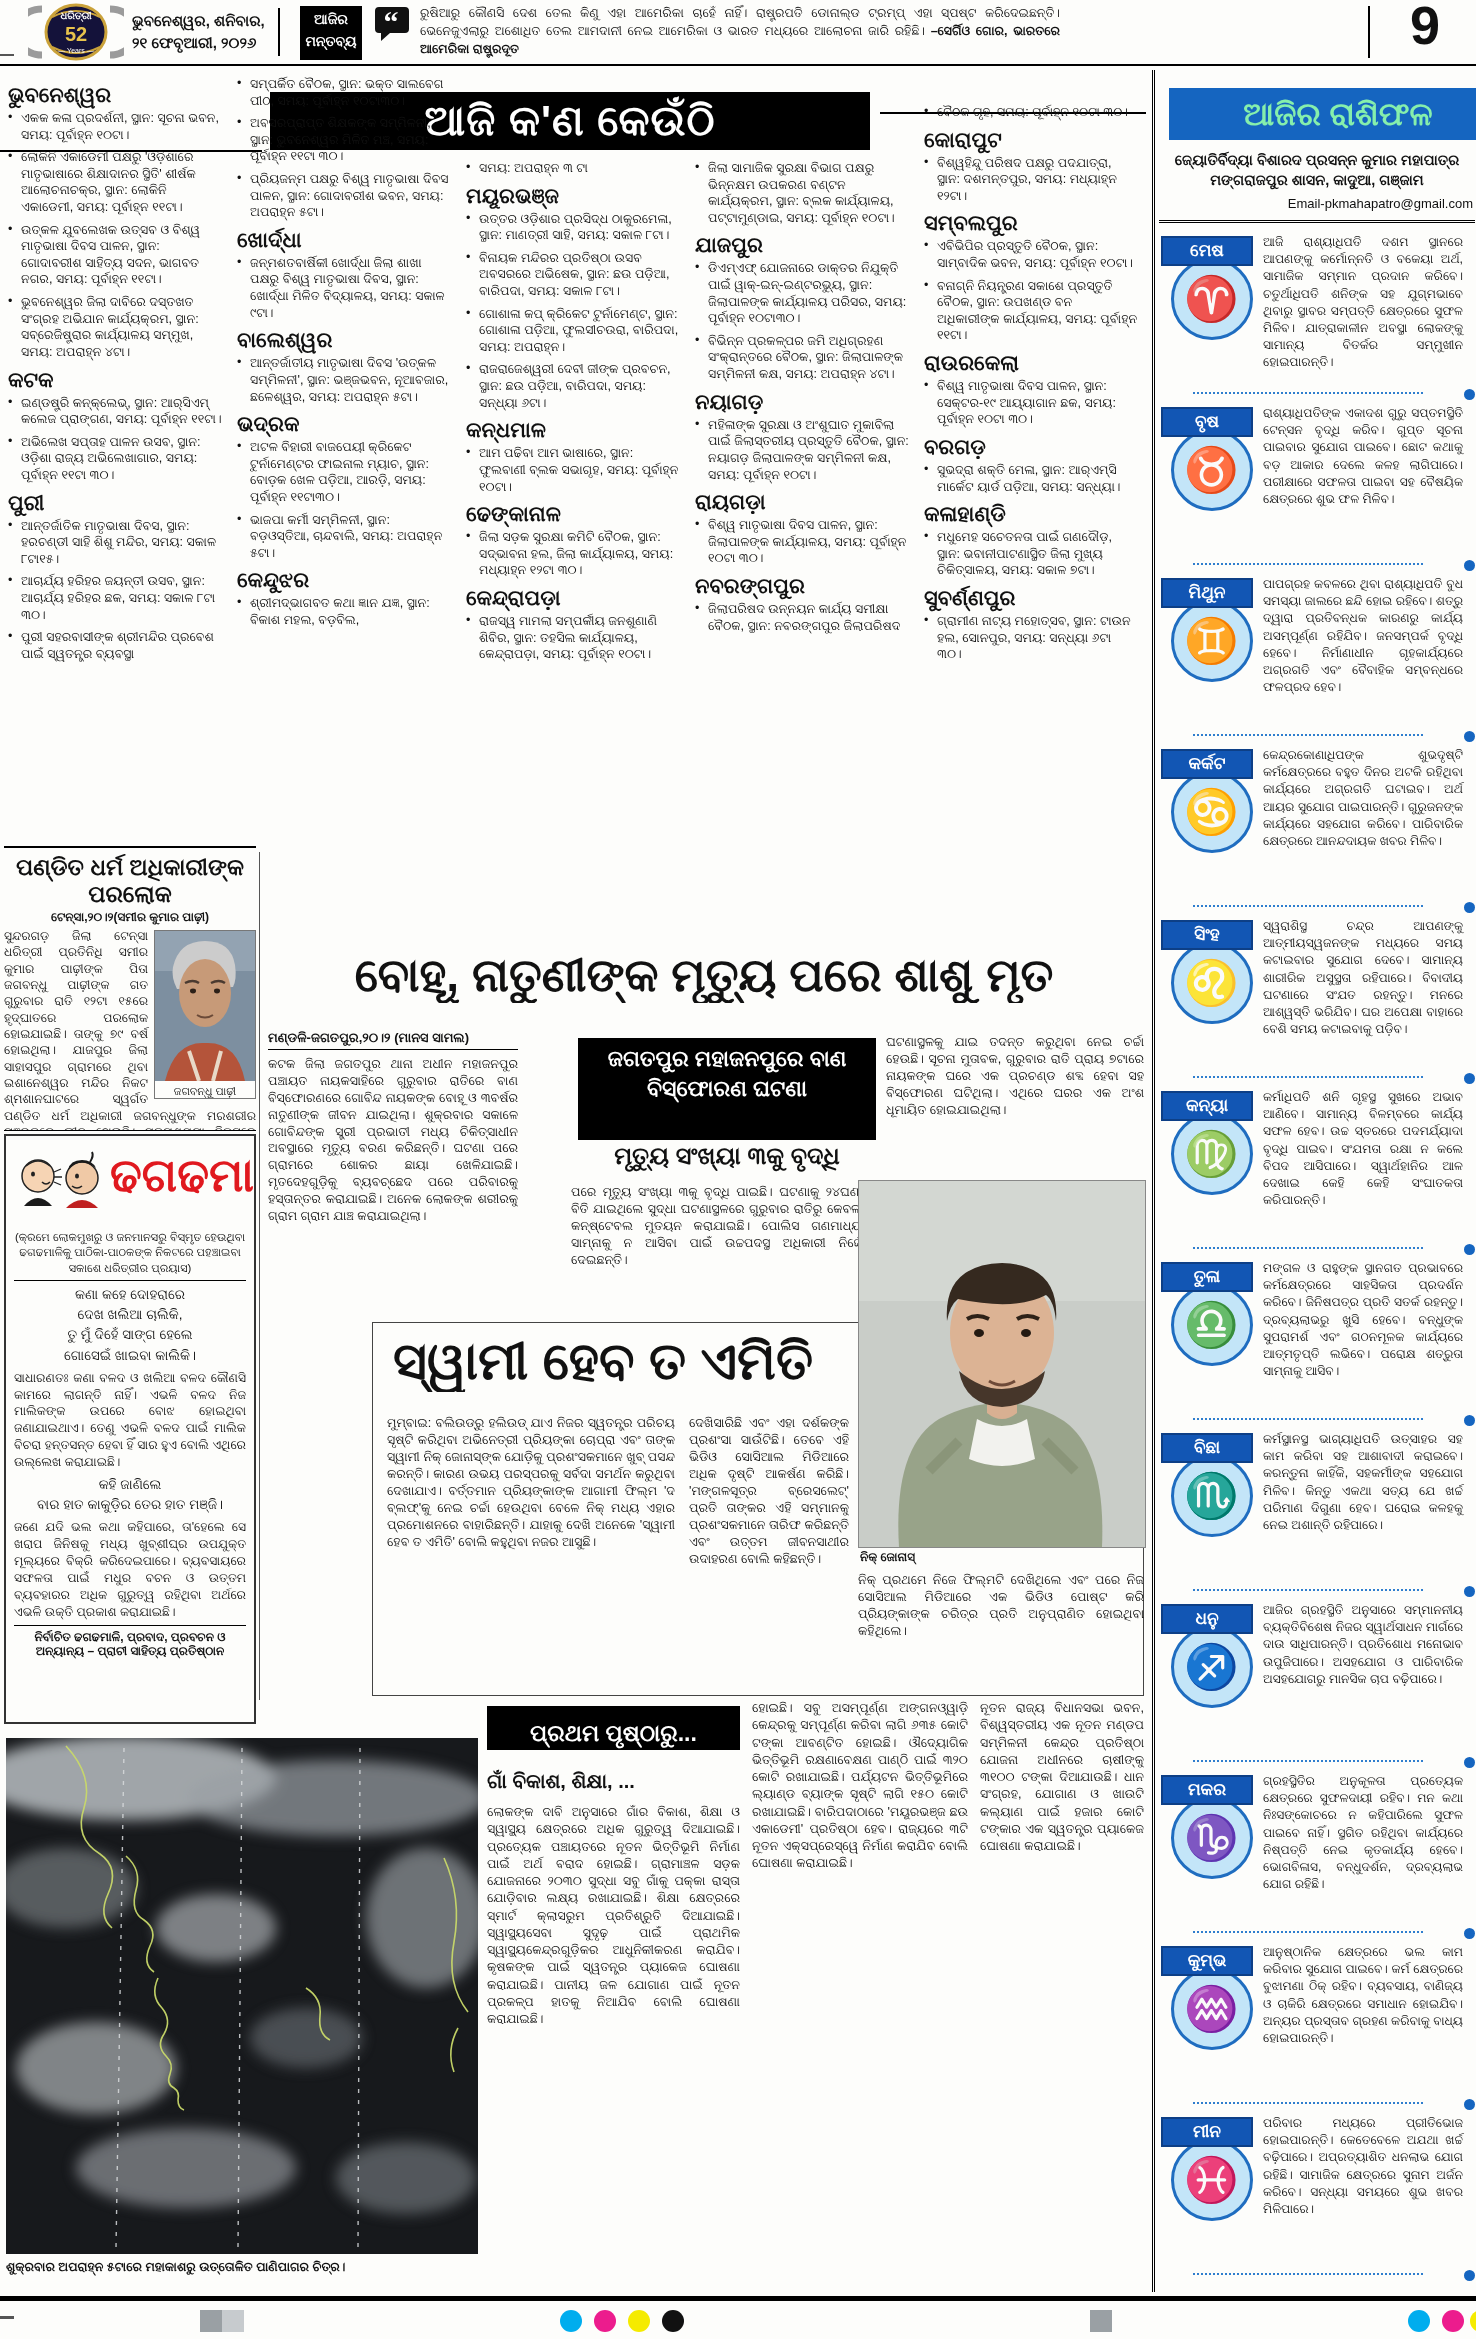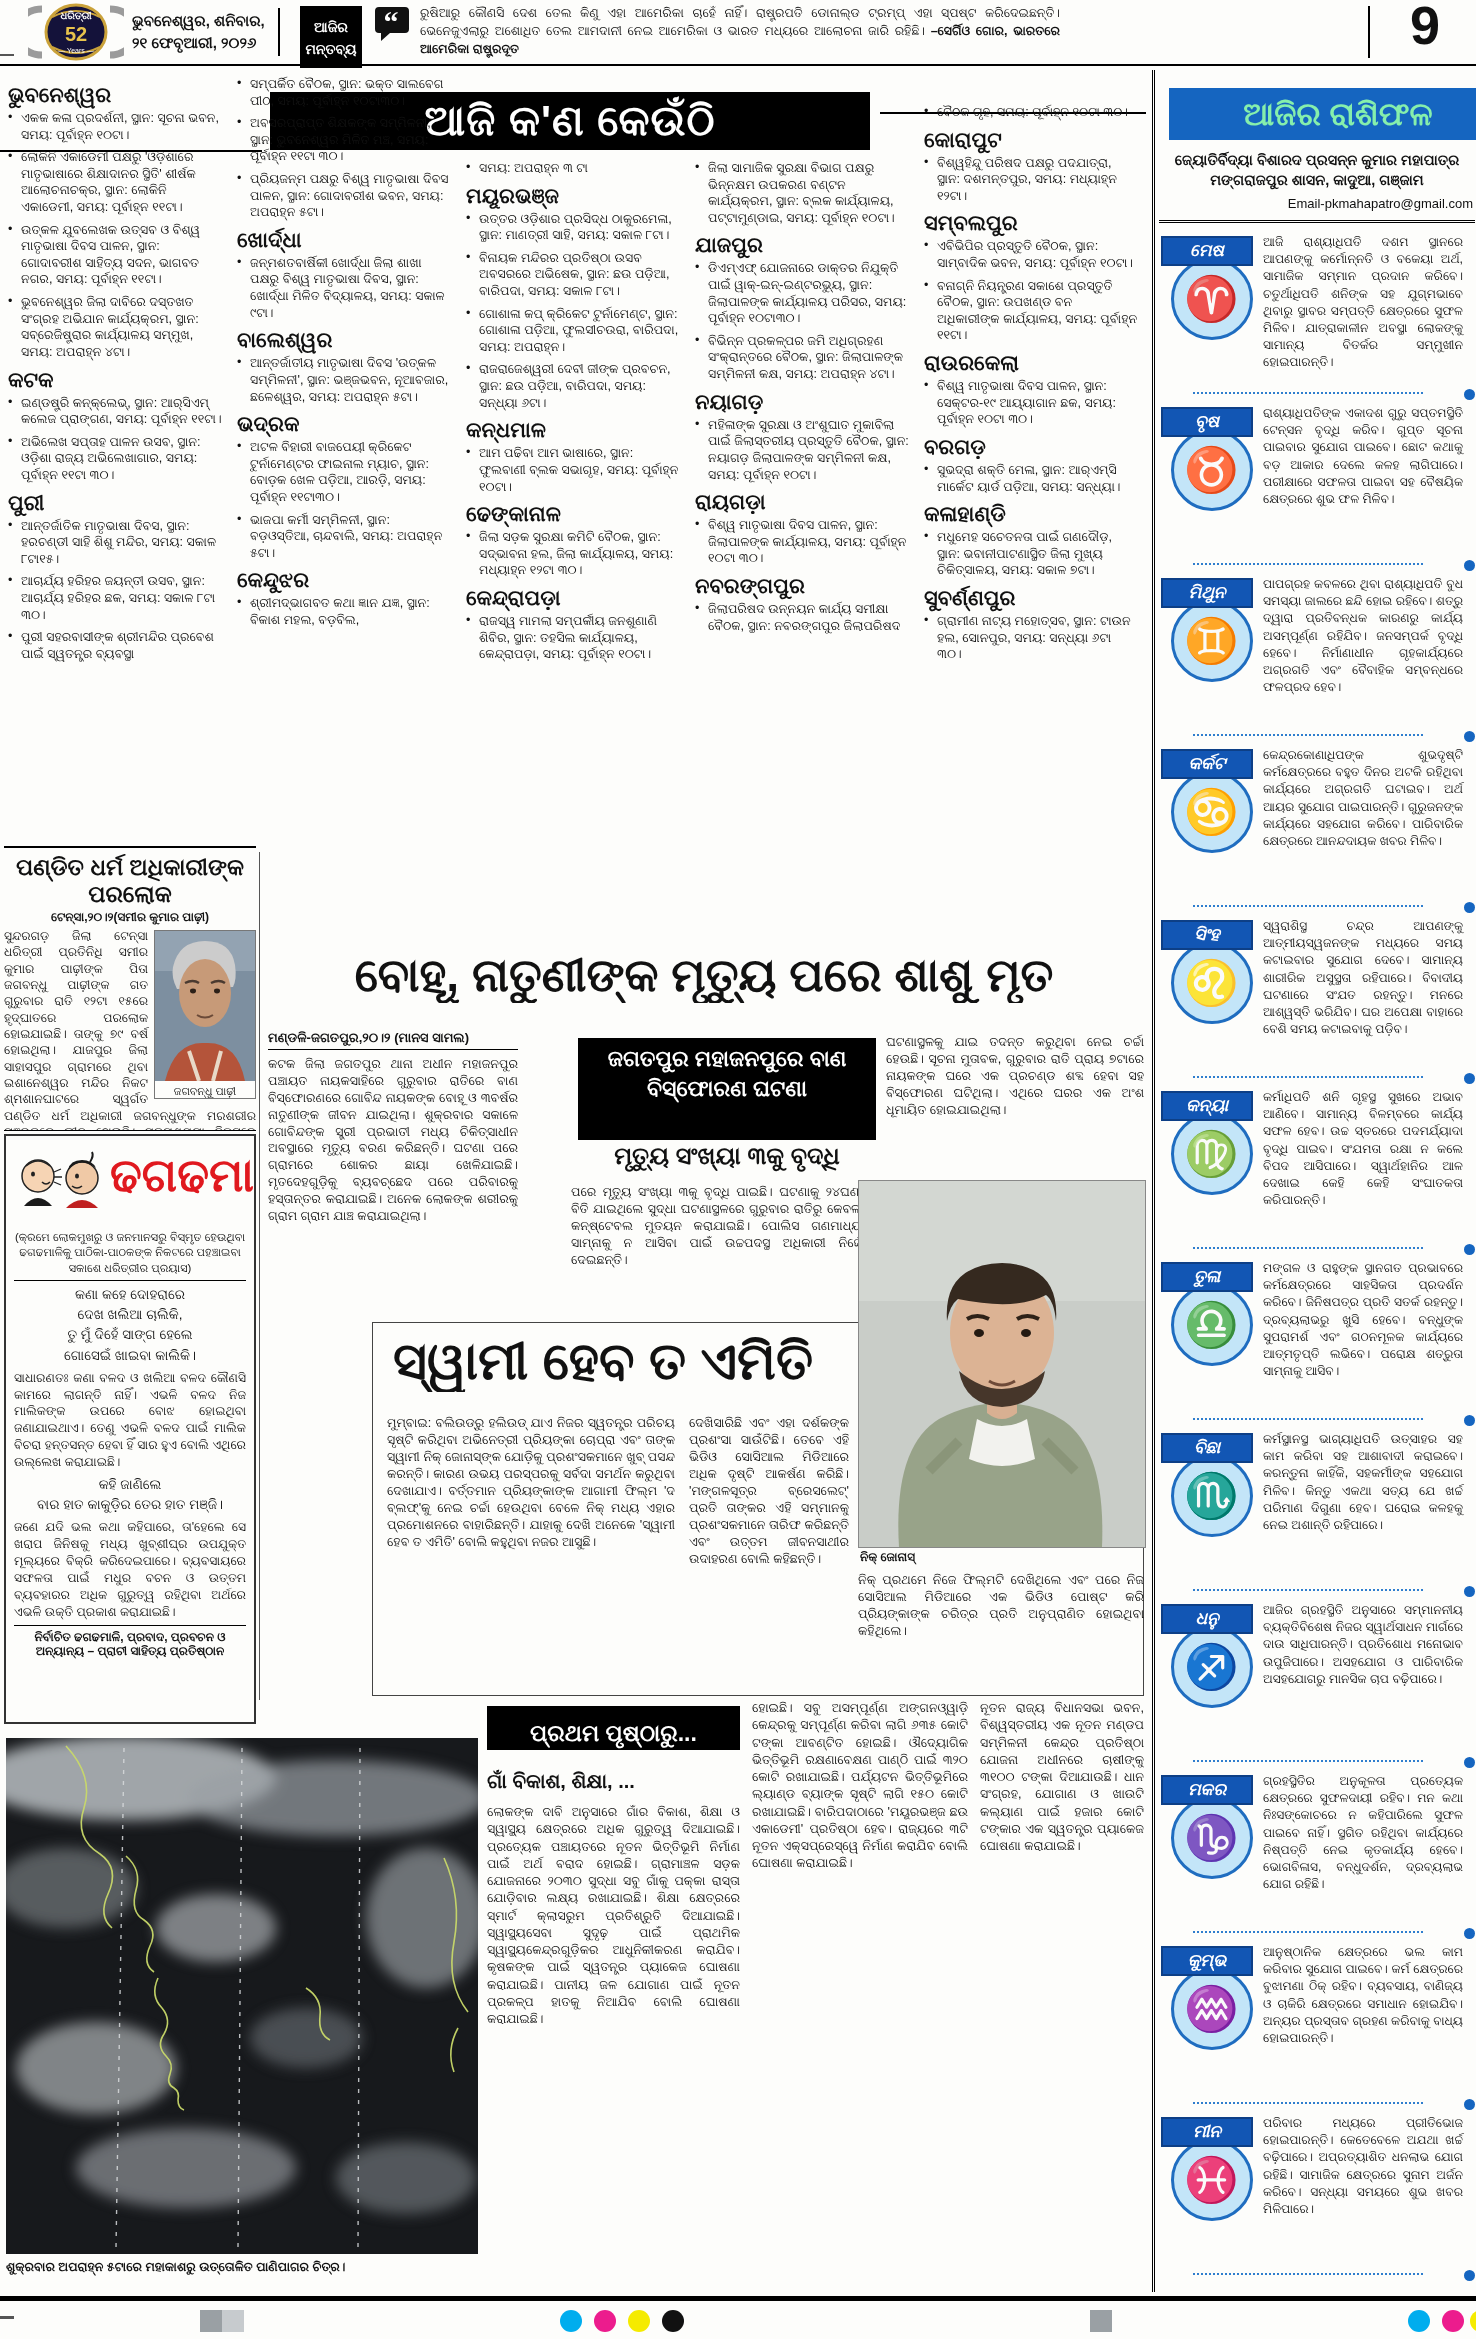--- a/index.html
+++ b/index.html
@@ -4,21 +4,21 @@
 <style>
   html,body{margin:0;padding:0;background:#e8e8e8;}
   .page{position:relative;width:1476px;height:2339px;background:#fdfdfb;overflow:hidden;
         font-family:"Liberation Sans",sans-serif;color:#111;}
   
   .mast{position:absolute;left:0;top:0;width:1476px;height:64px;border-bottom:2px solid #000;}
   .logo{position:absolute;left:28px;top:3px;width:96px;height:58px;}
   .dateline{position:absolute;left:132px;top:10px;width:138px;font-weight:bold;font-size:15px;line-height:1.45;}
   .mast-div1{position:absolute;left:278px;top:8px;height:48px;border-left:2px solid #000;}
   .comment-label{position:absolute;left:300px;top:6px;width:62px;height:52px;background:#000;color:#fff;
-    font-weight:bold;font-size:14px;text-align:center;line-height:1.6;padding-top:10px;}
+    font-weight:bold;font-size:14px;text-align:center;line-height:1.6;padding-top:2px;}
   .quote-ico{position:absolute;left:372px;top:6px;width:40px;height:36px;}
   .comment-text{position:absolute;left:420px;top:4px;width:640px;font-size:12.5px;line-height:1.45;text-align:justify;}
   .comment-attr{font-weight:bold;}
   .mast-div2{position:absolute;left:1368px;top:6px;height:52px;border-left:2px solid #000;}
   .pageno{position:absolute;left:1390px;top:-6px;width:70px;font-size:54px;font-weight:bold;text-align:center;}
   
   .ev-title{position:absolute;left:270px;top:92px;width:600px;height:58px;background:#000;color:#fff;
     font-size:42px;font-weight:bold;text-align:center;line-height:58px;letter-spacing:1px;}
   .rule-left{position:absolute;left:0;top:150px;width:262px;border-top:2px solid #000;}
   .rule-right{position:absolute;left:880px;top:112px;width:266px;border-top:2px solid #000;}
@@ -89,21 +89,21 @@
      font-size:32px;font-weight:bold;text-align:center;line-height:52px;}
   .horo-astro{position:absolute;left:6px;top:80px;width:312px;font-size:14.5px;font-weight:bold;text-align:center;line-height:1.4;}
   .horo-email{position:absolute;left:6px;top:126px;width:312px;font-size:13px;text-align:right;}
   .horo-rule{position:absolute;left:4px;top:150px;width:316px;border-top:3px double #000;}
   .signs{position:absolute;left:4px;top:158px;width:318px;height:2060px;overflow:hidden;}
   .sign{position:relative;height:171px;padding:6px 14px 0 104px;box-sizing:border-box;
      font-size:12.3px;line-height:1.4;text-align:justify;overflow:hid den;}
   .sign::after{content:"";position:absolute;bottom:5px;left:34px;width:230px;border-bottom:2px dotted #2f7ece;}
   .sg-ico{position:absolute;left:2px;top:8px;width:98px;}
   .sg-label{width:84px;background:#1256b4;border:2px solid #0d3f86;color:#fff;font-weight:bold;font-size:17px;
-     text-align:center;padding:1px 2px;position:relative;z-index:2;font-style:italic;}
+     text-align:center;padding:1px 2px;position:relative;z-index:2;}
   .sg-circle{width:76px;height:76px;border-radius:50%;background:#c3e5f8;border:3px solid #1f6dc0;
      margin:-8px 0 0 10px;display:flex;align-items:center;justify-content:center;font-size:44px;color:#0a0a0a;}
   .sg-dot{position:absolute;right:2px;bottom:-1px;width:11px;height:11px;border-radius:50%;background:#1565c0;}
   
   .botrule{position:absolute;left:0;top:2296px;width:1476px;height:5px;background:#000;}
   .mark{position:absolute;top:2310px;width:22px;height:22px;}
   .mark.c{border-radius:50%;}
   .ltick{position:absolute;left:0;top:54px;width:14px;height:2px;background:#555;}
   .ltick2{position:absolute;left:0;top:2316px;width:14px;height:3px;background:#555;}
 </style>

